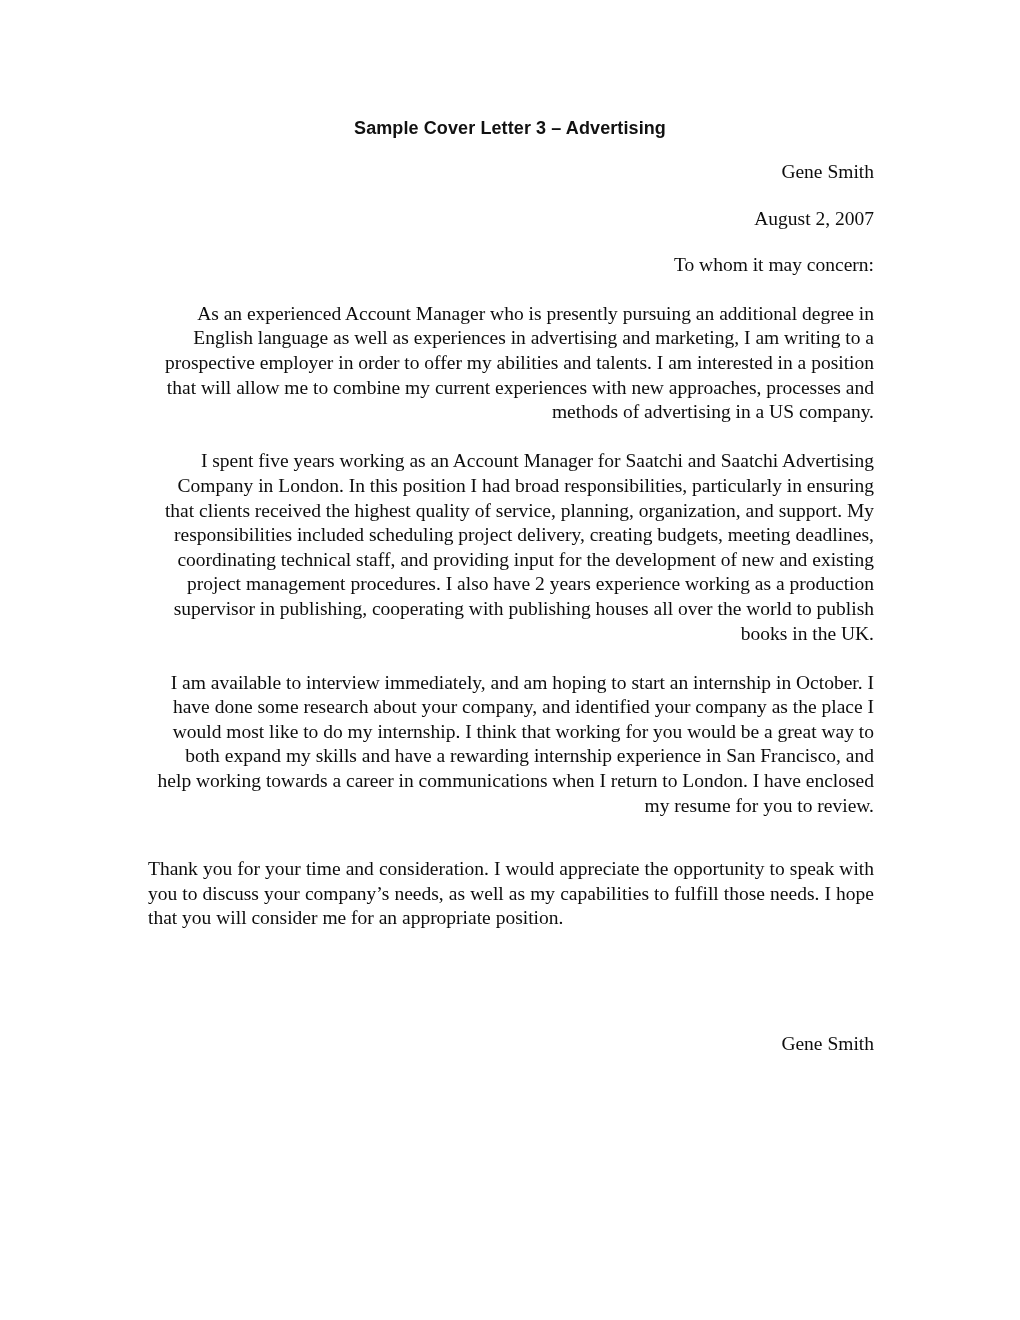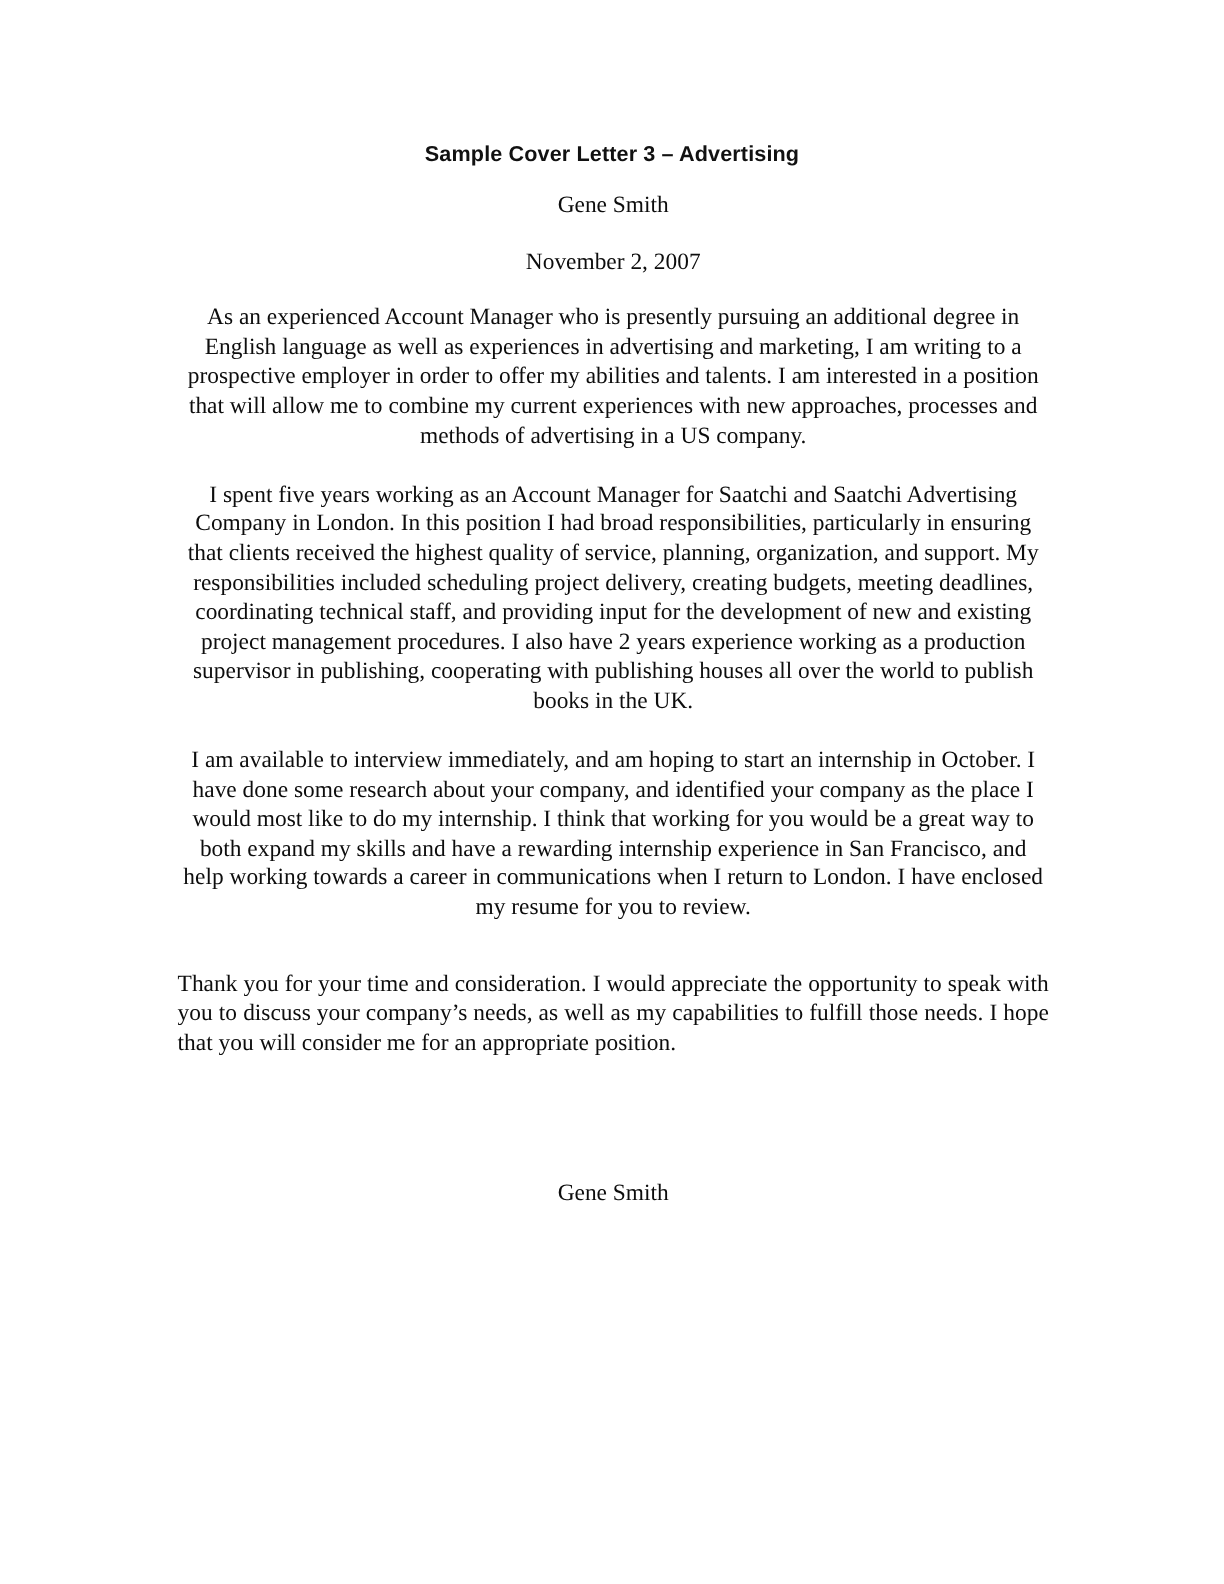--- a/index.html
+++ b/index.html
@@ -33,21 +33,21 @@
     left: 148px;
     top: 160px;
     width: 726px;
     font-family: "Liberation Serif", serif;
     font-size: 19.5px;
     line-height: 24.6px;
     color: #0d0d0d;
   }
   .blk {
     margin: 0 0 24.6px 0;
-    text-align: center;
+    text-align: right;
   }
   .blk.justify {
     text-align: justify;
     text-justify: inter-word;
     margin-top: 39px;
   }
   .blk.sender-name { margin-bottom: 22px; }
   .blk.date-line   { margin-bottom: 22px; }
   .blk.salutation  { margin-bottom: 24px; }
   .spacer-closing  { height: 32px; }
@@ -58,22 +58,23 @@
 <body>
 
 <div class="page">
 
   <div class="doc-title">Sample Cover Letter 3 – Advertising</div>
 
   <div class="letter-body">
 
     <p class="blk sender-name">Gene Smith</p>
 
-    <p class="blk date-line">November 2, 2007</p>
+    <p class="blk date-line">August 2, 2007</p>
 
+    <p class="blk salutation">To whom it may concern:</p>
 
     <p class="blk">As an experienced Account Manager who is presently pursuing an additional degree in English language as well as experiences in advertising and marketing, I am writing to a prospective employer in order to offer my abilities and talents. I am interested in a position that will allow me to combine my current experiences with new approaches, processes and methods of advertising in a US company.</p>
 
     <p class="blk">I spent five years working as an Account Manager for Saatchi and Saatchi Advertising Company in London. In this position I had broad responsibilities, particularly in ensuring that clients received the highest quality of service, planning, organization, and support. My responsibilities included scheduling project delivery, creating budgets, meeting deadlines, coordinating technical staff, and providing input for the development of new and existing project management procedures.   I also have 2 years experience working as a production supervisor in publishing, cooperating with publishing houses all over the world to publish books in the UK.</p>
 
     <p class="blk">I am available to interview immediately, and am hoping to start an internship in October.  I have done some research about your company, and identified your company as the place I would most like to do my internship.  I think that working for you would be a great way to both expand my skills and have a rewarding internship experience in San Francisco, and help working towards a career in communications when I return to London.  I have enclosed my resume for you to review.</p>
 
     <p class="blk justify">Thank you for your time and consideration.  I would appreciate the opportunity to speak with you to discuss your company’s needs, as well as my capabilities to fulfill those needs.  I hope that you will consider me for an appropriate position.</p>
 
     <div class="spacer-closing"></div>

